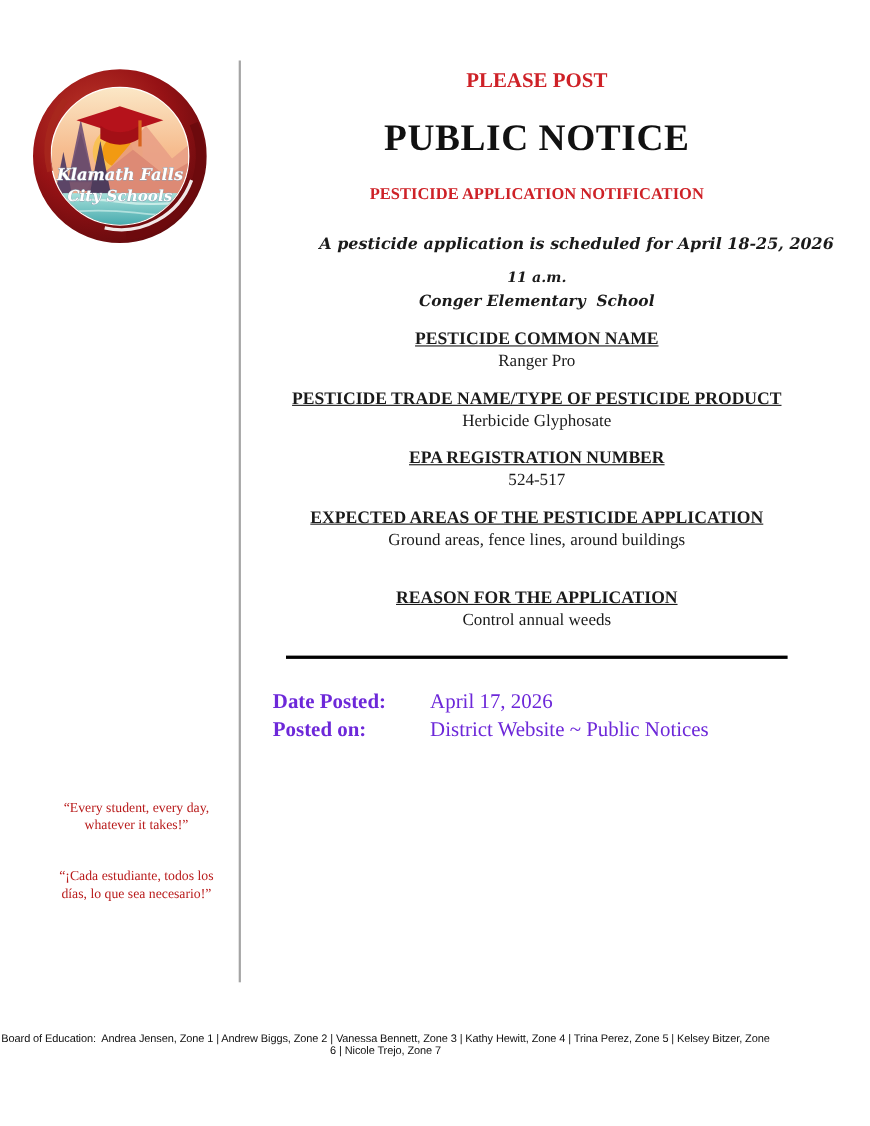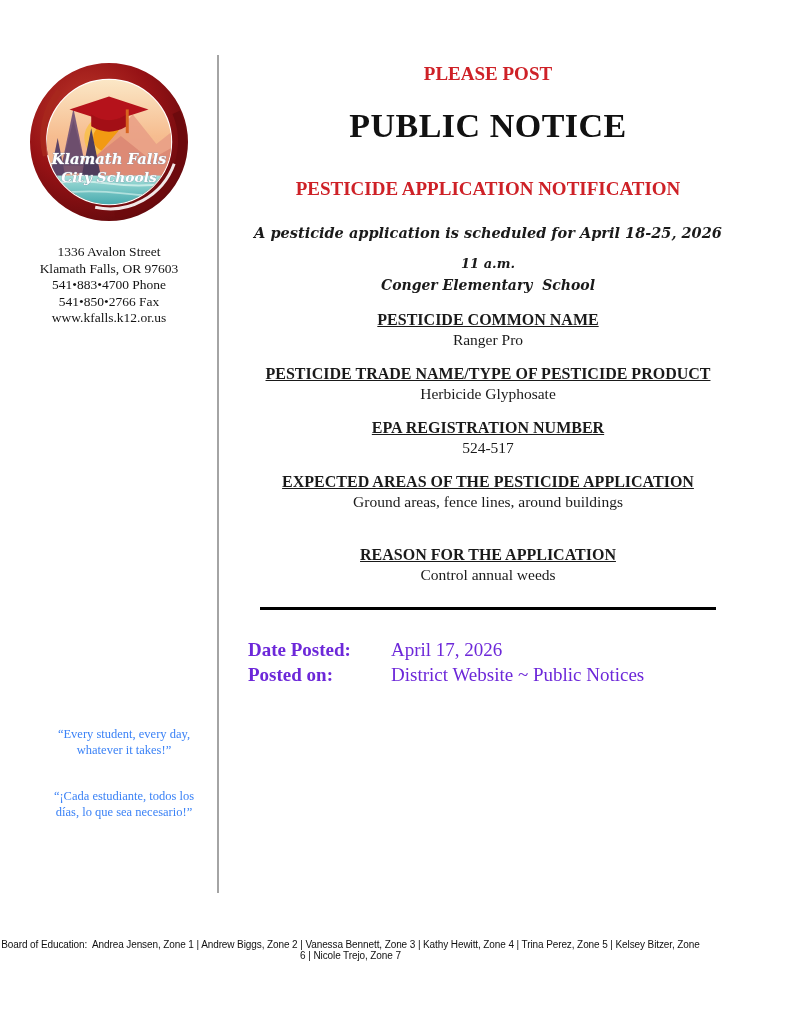--- a/index.html
+++ b/index.html
@@ -8,31 +8,31 @@
     width:791px; height:1024px; position:relative; overflow:hidden;
     font-family:"Liberation Serif", serif; color:#1a1a1a;
   }
   
   .sidebar { position:absolute; left:0; top:0; width:218px; text-align:center; }
   .logo-wrap { margin:57px auto 0; width:158px; height:172px; }
   .address { margin-top:15px; font-size:13.5px; line-height:16.5px; color:#141414; }
   .super { margin-top:7px; }
   .super-name { font-weight:bold; font-style:italic; font-size:14px; line-height:18px; }
   .super-title { font-style:italic; font-size:13.5px; line-height:16px; }
-  .quotes { position:absolute; top:727px; left:0; width:248px; color:#3b82f6; }
+  .quotes { position:absolute; top:727px; left:0; width:248px; color:#b91c1c; }
   .quote { width:152px; margin:0 auto; font-size:12.5px; line-height:15.5px; }
   .quote-es { margin-top:31px; width:160px; }
   
   .v-divider { position:absolute; left:217px; top:55px; width:2px; height:838px; background:#a4a4a4; }
   
   .main { position:absolute; left:218px; top:0; width:540px; text-align:center; }
   .please-post { margin-top:63px; color:#ce2127; font-weight:bold; font-size:19px; line-height:22px; }
   .notice-title { margin-top:21px; font-size:34px; font-weight:bold; letter-spacing:.5px; line-height:40px; color:#111; }
-  .notice-subtitle { margin-top:31px; color:#ce2127; font-weight:bold; font-size:19px; line-height:23px; }
-  .schedule { margin-top:23px; font-family:"DejaVu Serif", serif; font-weight:bold; font-style:italic; font-size:14.5px; line-height:19px; }
+  .notice-subtitle { margin-top:20px; color:#ce2127; font-weight:bold; font-size:15px; line-height:23px; }
+  .schedule { margin-top:23px; font-family:"DejaVu Serif", serif; font-weight:bold; font-style:italic; font-size:14.5px; line-height:19px;text-align:right; }
   .time-line { margin-top:14px; font-family:"DejaVu Serif", serif; font-weight:bold; font-style:italic; font-size:13px; line-height:16px; }
   .location-line { margin-top:4px; font-family:"DejaVu Serif", serif; font-weight:bold; font-style:italic; font-size:14px; line-height:19px; white-space:pre-wrap; }
   .section { margin-top:15px; }
   .section-heading { font-weight:bold; font-size:16px; line-height:20px; text-decoration:underline; }
   .section-value { font-size:15.5px; line-height:19px; }
   .section-reason { margin-top:34px; }
   .h-rule { margin:23px auto 0; width:456px; height:3px; background:#000; }
   .posted { margin:27px 0 0 30px; text-align:left; font-size:19px; line-height:25px; color:#6d28d9; }
   .posted-label { display:inline-block; width:143px; font-weight:bold; }
   
@@ -95,27 +95,20 @@
           <path d="M62 58 Q80 70 98 58 L98 70 Q80 81 62 70 Z" fill="#a30f16"></path>
           <rect x="97" y="53" width="3" height="24" fill="#d8641f"></rect>
         </g>
 
         <text x="80" y="108" text-anchor="middle" font-family="DejaVu Serif, serif" font-style="italic" font-weight="bold" font-size="15" fill="#ffffff" stroke="#8f9fb0" stroke-width=".7" paint-order="stroke">Klamath Falls</text>
         <text x="80" y="127" text-anchor="middle" font-family="DejaVu Serif, serif" font-style="italic" font-weight="bold" font-size="14" fill="#ffffff" stroke="#8f9fb0" stroke-width=".7" paint-order="stroke">City Schools</text>
       </g>
     </svg>
   </div>
 
-  <div class="address">
-    <div>1336 Avalon Street</div>
-    <div>Klamath Falls, OR 97603</div>
-    <div>541•883•4700 Phone</div>
-    <div>541•850•2766 Fax</div>
-    <div>www.kfalls.k12.or.us</div>
-  </div>
 
   <div class="super">
   </div>
 
   <div class="quotes">
     <div class="quote">“Every student, every day, whatever it takes!”</div>
     <div class="quote quote-es">“¡Cada estudiante, todos los días, lo que sea necesario!”</div>
   </div>
 </div>
 

